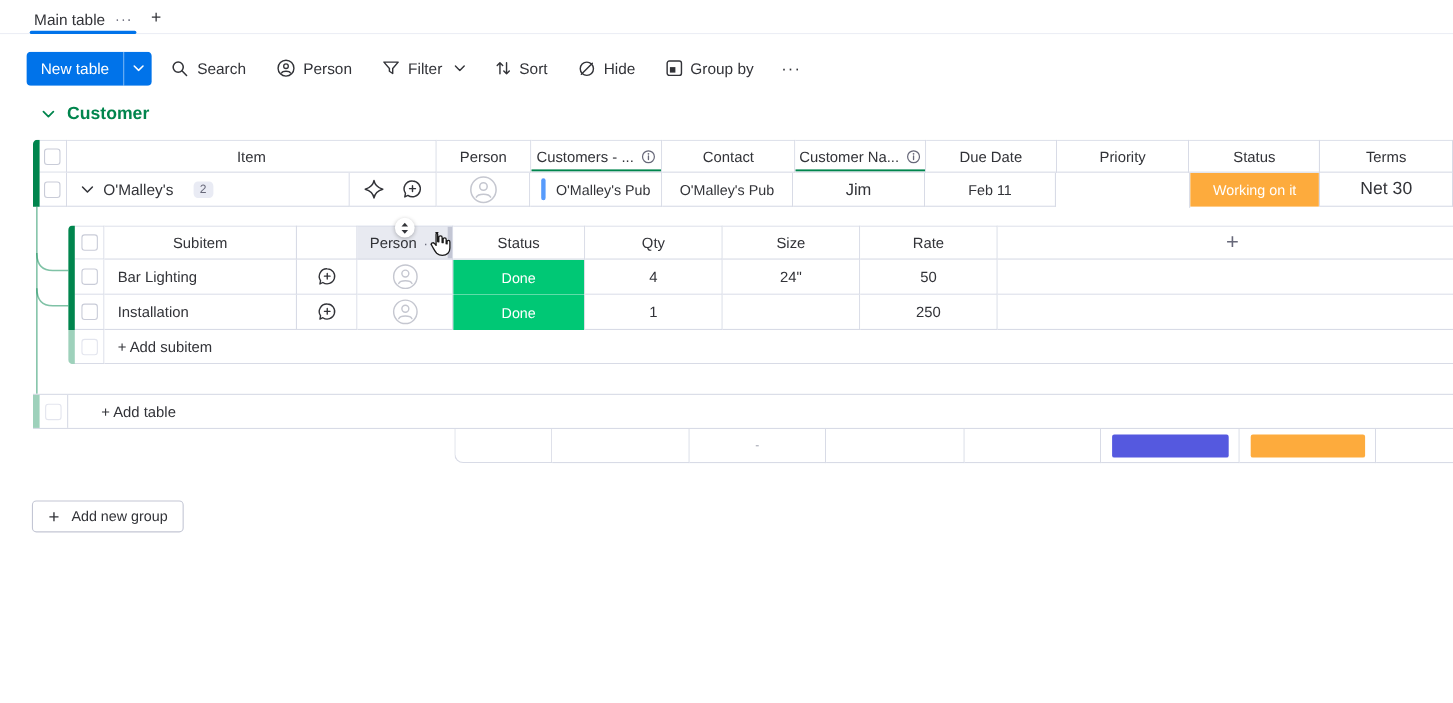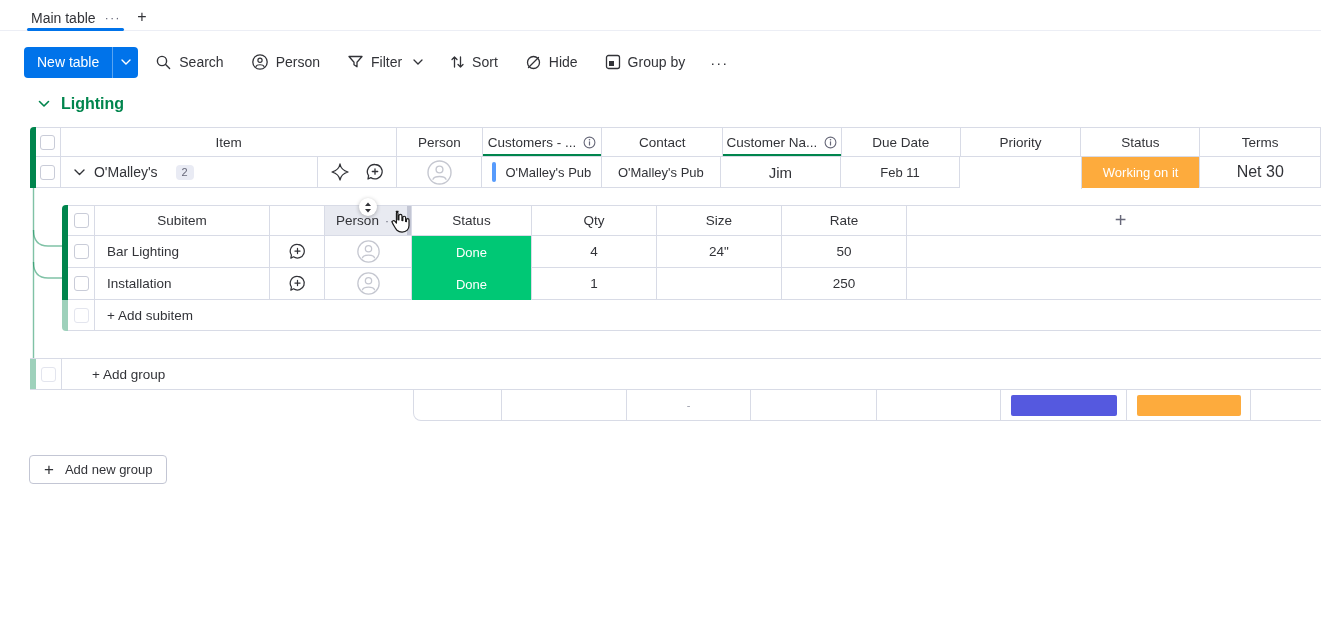--- a/index.html
+++ b/index.html
@@ -154,21 +154,21 @@
       </svg>
     <span>Group by</span>
   </div>
   <div class="more-dots">···</div>
 </div>
 
 <div class="group-header">
   <svg width="12" height="8" viewBox="0 0 12 8">
       <path d="M1.5 1.5L6 6l4.5-4.5" fill="none" stroke="#00854d" stroke-width="1.6" stroke-linecap="round" stroke-linejoin="round"></path>
     </svg>
-  <span class="group-title">Lighting</span>
+  <span class="group-title">Customer</span>
 </div>
 
 <svg class="connector" width="40" height="180" viewBox="0 0 40 180">
   <path d="M3.5 3v170" fill="none" stroke="#00854d" stroke-width="1.4" opacity="0.5"></path>
   <path d="M3.5 45q0 16 14.5 16h14" fill="none" stroke="#00854d" stroke-width="1.4" opacity="0.5"></path>
   <path d="M3.5 77q0 16 14.5 16h14" fill="none" stroke="#00854d" stroke-width="1.4" opacity="0.5"></path>
 </svg>
 
 <div class="main-table">
   <div class="mt-bar"></div>
@@ -390,21 +390,21 @@
 </div>
 <svg class="cursor" width="22" height="24" viewBox="0 0 24 26">
   <path d="M9 1.5c1 0 1.8.8 1.8 1.8v7.2l1.1.15V6.2c0-.9.8-1.5 1.7-1.5.9 0 1.6.7 1.6 1.6v5l1 .2V8.1c0-.8.7-1.4 1.5-1.4s1.5.6 1.5 1.5v4.3l.9.2v-2c0-.8.6-1.4 1.4-1.4.8 0 1.4.6 1.4 1.4v6.1c0 2-.6 3.8-1.9 5.1-1.3 1.3-3.2 2.1-5.6 2.1-2.6 0-4.3-.8-5.6-2-1-1-1.8-2.3-2.8-4.1-.7-1.2-1.9-3.3-2.4-4.4-.4-.9.1-1.7 1-1.9.8-.2 1.5.1 2.1.8l1.5 1.8V3.3c0-1 .8-1.8 1.8-1.8z" fill="#fff" stroke="#1a1a1a" stroke-width="1.3" stroke-linejoin="round"></path>
 </svg>
 
 <div class="add-item-row">
   <div class="ai-bar"></div>
   <div class="ai-cb">
       <div class="checkbox faded"></div>
     </div>
-  <div class="ai-label">+ Add group</div>
+  <div class="ai-label">+ Add table</div>
 </div>
 
 <div class="summary-row">
   <div class="cell c-center" style="width:89px"></div>
   <div class="cell c-center" style="width:125px"></div>
   <div class="cell c-center" style="width:124px">
       <span class="sum-dash">-</span>
     </div>
   <div class="cell c-center" style="width:126px"></div>
   <div class="cell c-center" style="width:124px"></div>

